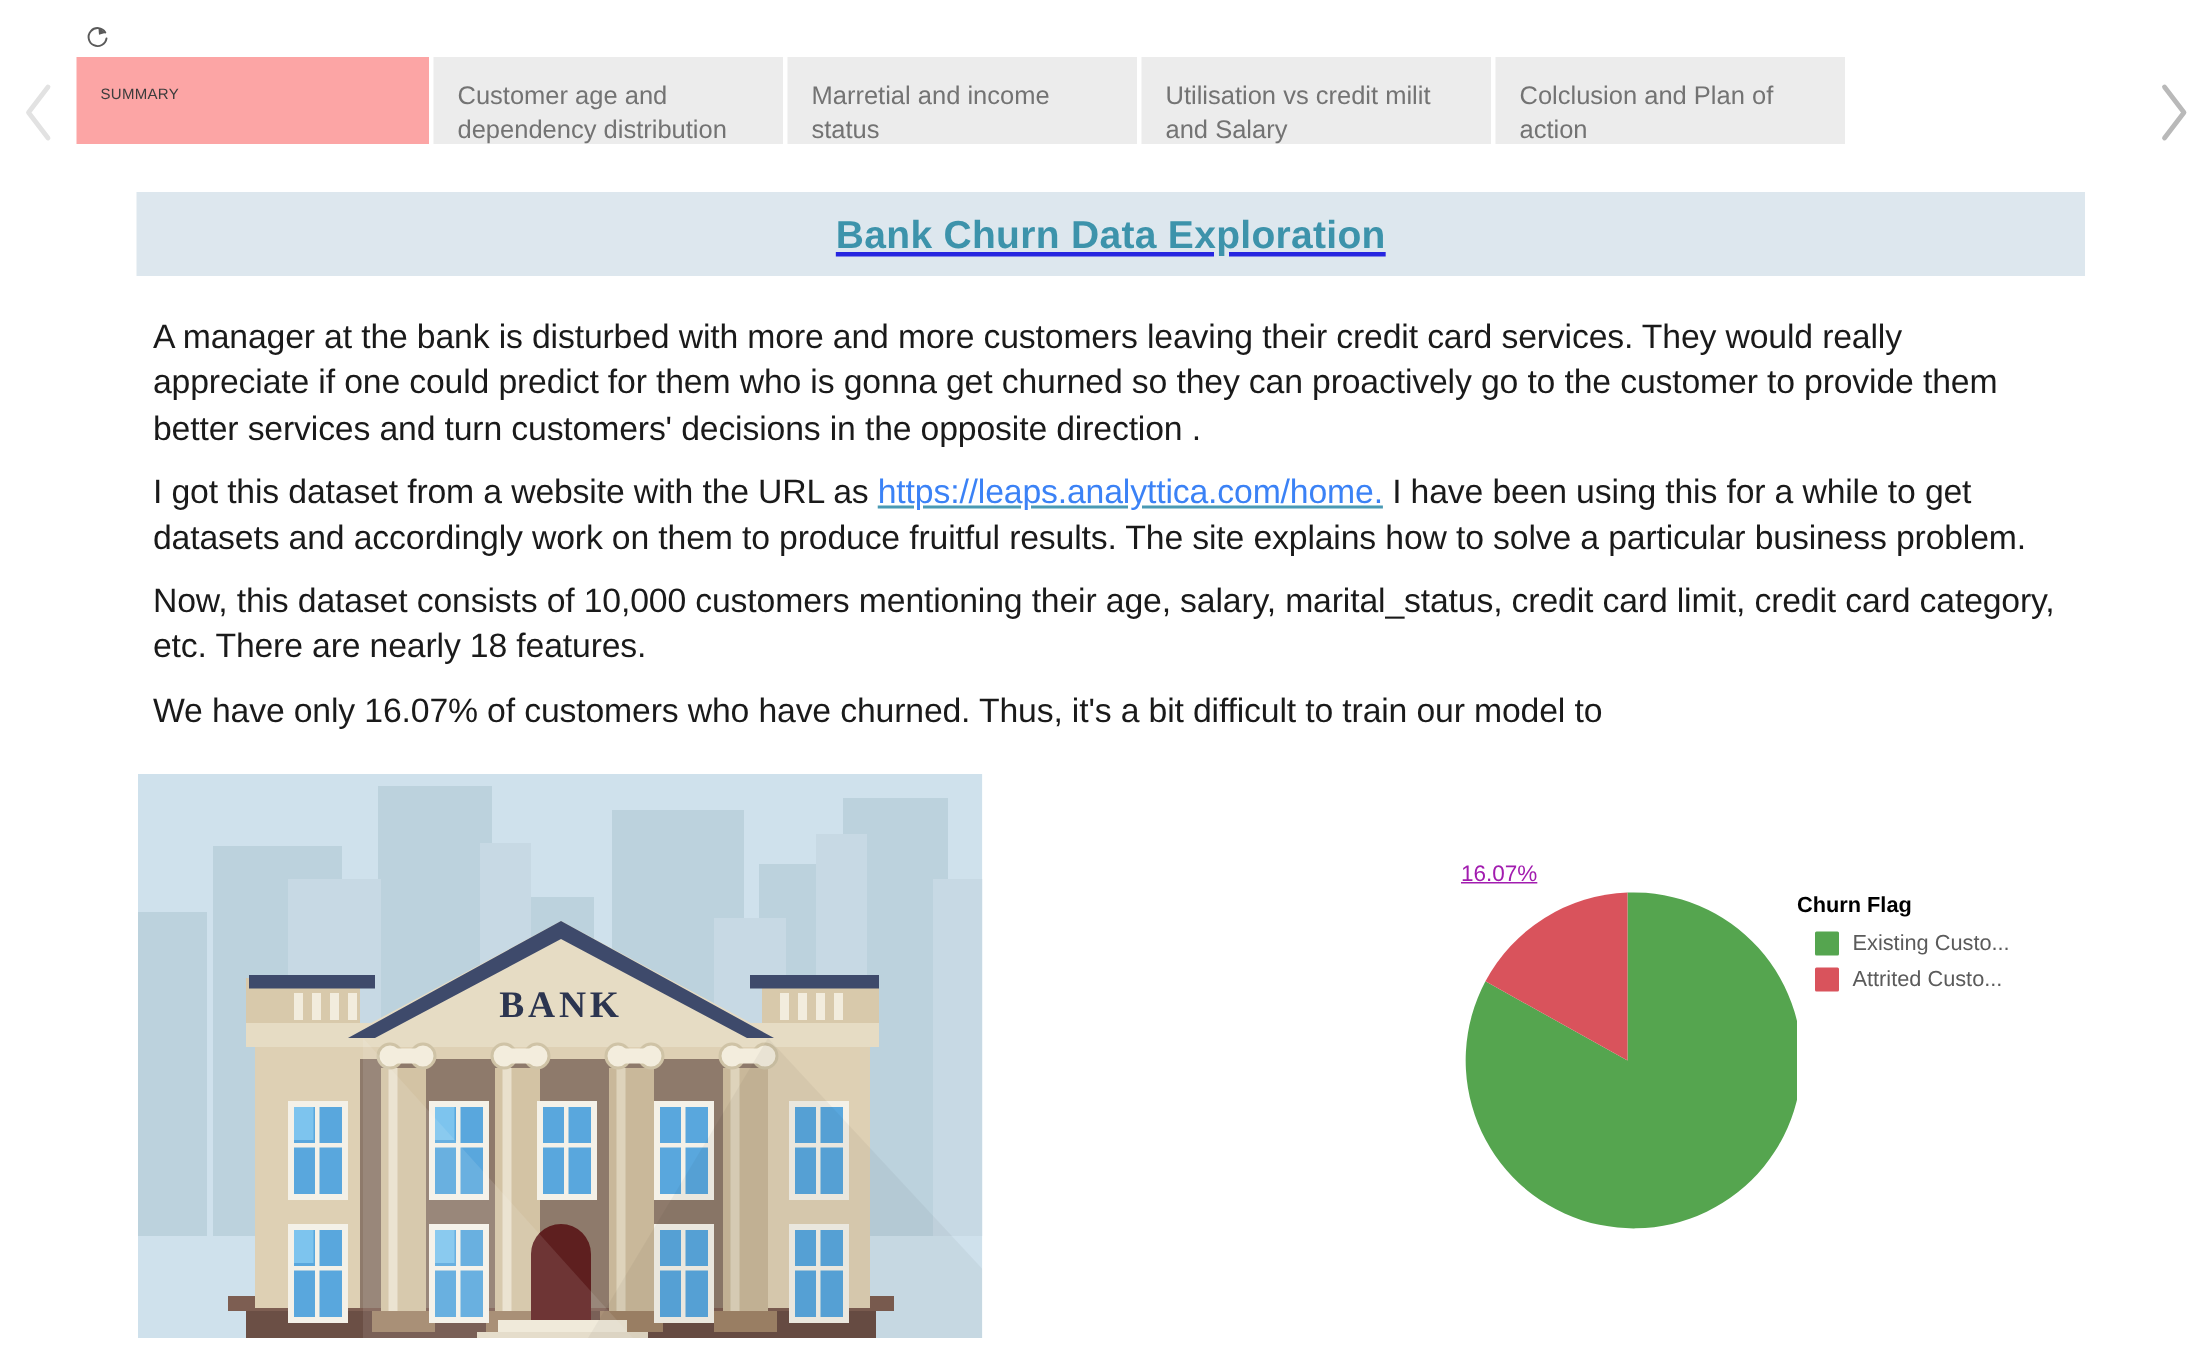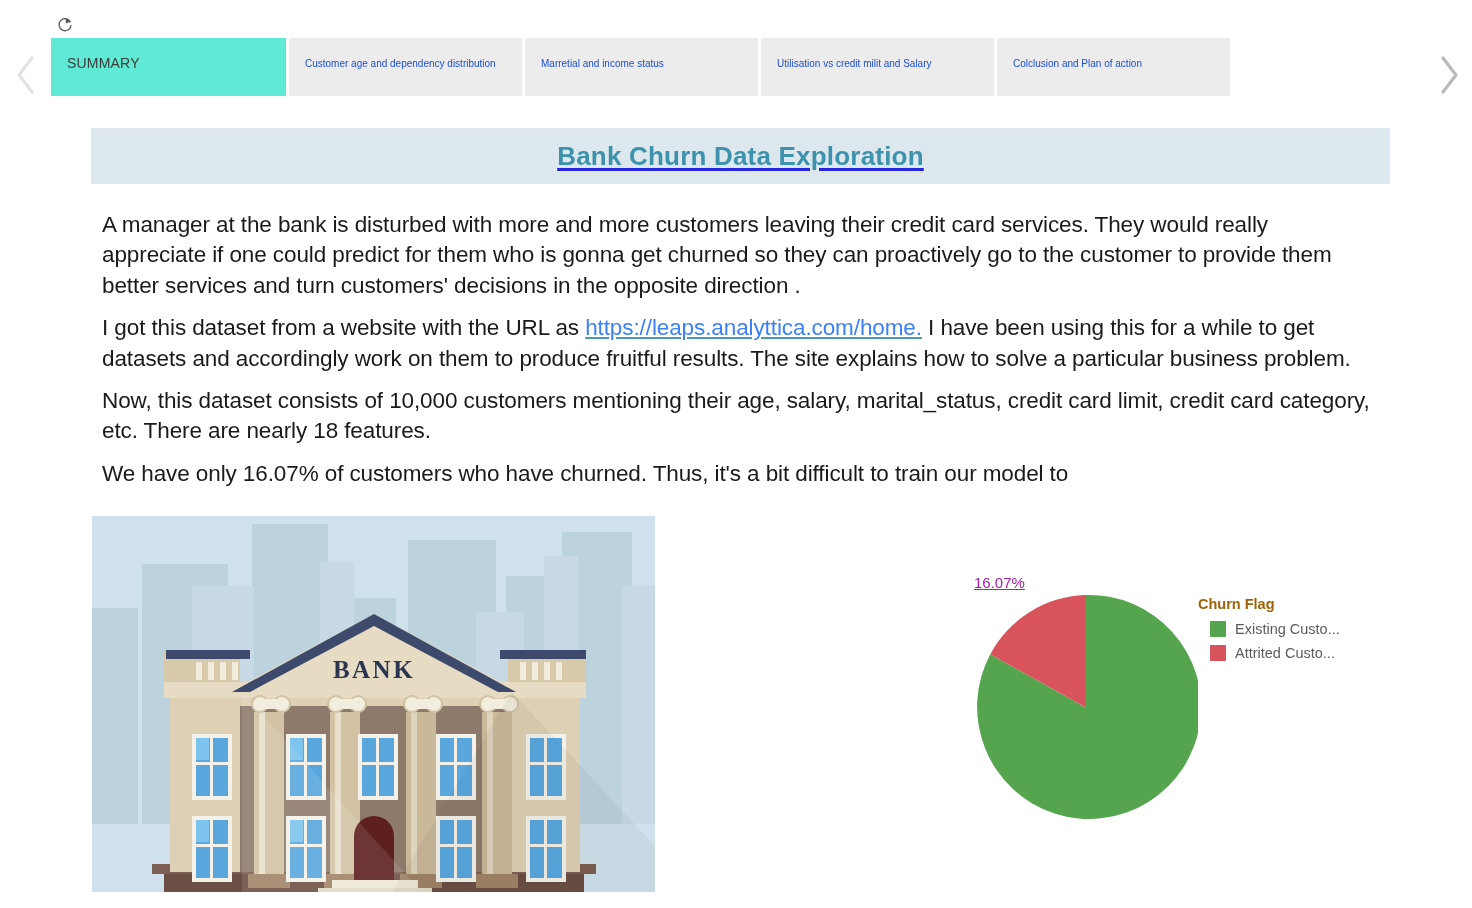--- a/index.html
+++ b/index.html
@@ -38,31 +38,31 @@
   .nav-next { right: 0px; }
 
   .tabs {
     position: absolute; left: 51px; top: 0;
     height: 74px; display: flex; gap: 3px;
   }
   .tab {
     background: #ececec;
     height: 74px;
     padding: 14px 16px 0 16px;
-    font-size: 10px;
+    font-size: 17px;
     line-height: 23px;
-    color: #1d4ed8;
+    color: #737373;
     cursor: pointer;
     overflow: hidden;
     font-weight: 400;
   }
   .tab.active {
-    background: #5eead4;
+    background: #fca5a5;
     color: #3c3c3c;
-    font-size: 14px;
+    font-size: 10px;
     letter-spacing: .2px;
   }
   .tab-w1 { width: 235px; }
   .tab-w  { width: 233px; }
   .tab-label { display: block; }
 
   
   .content {
     position: absolute; left: 0; top: 96px;
     width: 1472px; height: 796px;
@@ -122,21 +122,21 @@
     position: absolute;
     font-size: 15px;
     color: #a21caf;
     white-space: nowrap;
     text-decoration: underline;
   }
   .label-top  { left: 24px;  top: 0px; }
 
   .legend { position: absolute; left: 248px; top: 22px; width: 168px; }
   .legend-title {
-    font-size: 14.5px; font-weight: bold; color: #a16207;
+    font-size: 14.5px; font-weight: bold; color: #000000;
     margin-bottom: 9px;
   }
   .legend-item {
     display: flex; align-items: flex-start; gap: 9px; margin-bottom: 8px;
     cursor: pointer;
     padding-left: 12px;
   }
   .legend-swatch { width: 16px; height: 16px; flex: none; border-radius: 1px; }
   .legend-text { font-size: 14.5px; color: #5b5b5b; white-space: nowrap; }
 </style>

